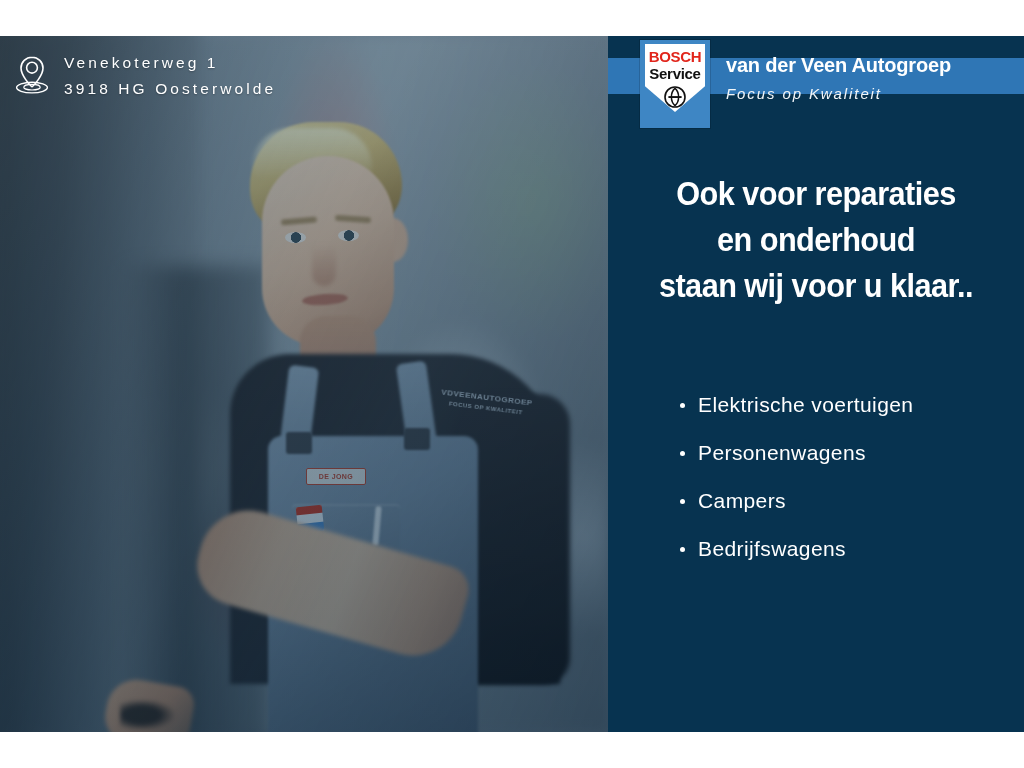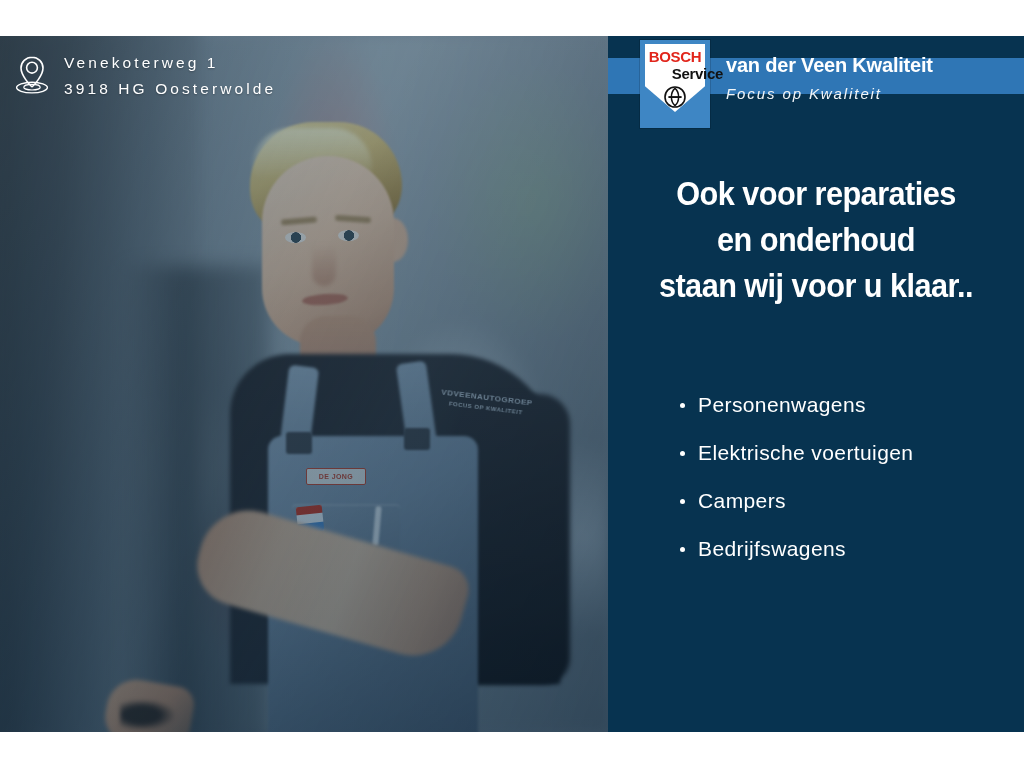--- a/index.html
+++ b/index.html
@@ -300,22 +300,22 @@
     clip-path: polygon(0 0, 100% 0, 100% 62%, 50% 100%, 0 62%);
   }
   .bosch-word {
     position: absolute; left: 0; top: 8px; width: 70px;
     text-align: center;
     color: #e1251b;
     font-family: "Liberation Sans", sans-serif;
     font-weight: bold; font-size: 15px; letter-spacing: -.3px;
   }
   .bosch-service {
-    position: absolute; left: 13px; top: 25px; width: 70px;
-    text-align: right;
+    position: absolute; left: 0; top: 25px; width: 70px;
+    text-align: center;
     color: #111111;
     font-family: "Liberation Sans", sans-serif;
     font-weight: bold; font-size: 15px; letter-spacing: -.3px;
   }
   .bosch-mark { position: absolute; left: 24px; top: 46px; width: 22px; height: 22px; }
 
   .brand-text { margin-left: 16px; padding-top: 14px; }
   .company-name {
     color: #ffffff;
     font-family: "Liberation Sans", sans-serif;
@@ -449,39 +449,39 @@
         <div class="bosch-word">BOSCH</div>
         <div class="bosch-service">Service</div>
         <svg class="bosch-mark" viewBox="0 0 22 22">
           <circle cx="11" cy="11" r="10" fill="none" stroke="#111111" stroke-width="1.6"></circle>
           <path d="M11 2.4c2.4 2 3.6 5.1 3.6 8.6S13.4 17.6 11 19.6C8.6 17.6 7.4 14.5 7.4 11S8.6 4.4 11 2.4z" fill="none" stroke="#111111" stroke-width="1.5"></path>
           <rect x="4.4" y="10.1" width="13.2" height="1.9" fill="#111111"></rect>
         </svg>
       </div>
 
       <div class="brand-text">
-        <div class="company-name">van der Veen Kwaliteit</div>
+        <div class="company-name">van der Veen Autogroep</div>
         <div class="tagline">Focus op Kwaliteit</div>
       </div>
     </div>
 
     <div class="headline">
       <span class="hl-line">Ook voor reparaties</span>
       <span class="hl-line">en onderhoud</span>
       <span class="hl-line">staan wij voor u klaar..</span>
     </div>
 
     <ul class="services">
       <li>
         <span class="dot"></span>
-        <span>Personenwagens</span>
+        <span>Elektrische voertuigen</span>
       </li>
       <li>
         <span class="dot"></span>
-        <span>Elektrische voertuigen</span>
+        <span>Personenwagens</span>
       </li>
       <li>
         <span class="dot"></span>
         <span>Campers</span>
       </li>
       <li>
         <span class="dot"></span>
         <span>Bedrijfswagens</span>
       </li>
     </ul>

